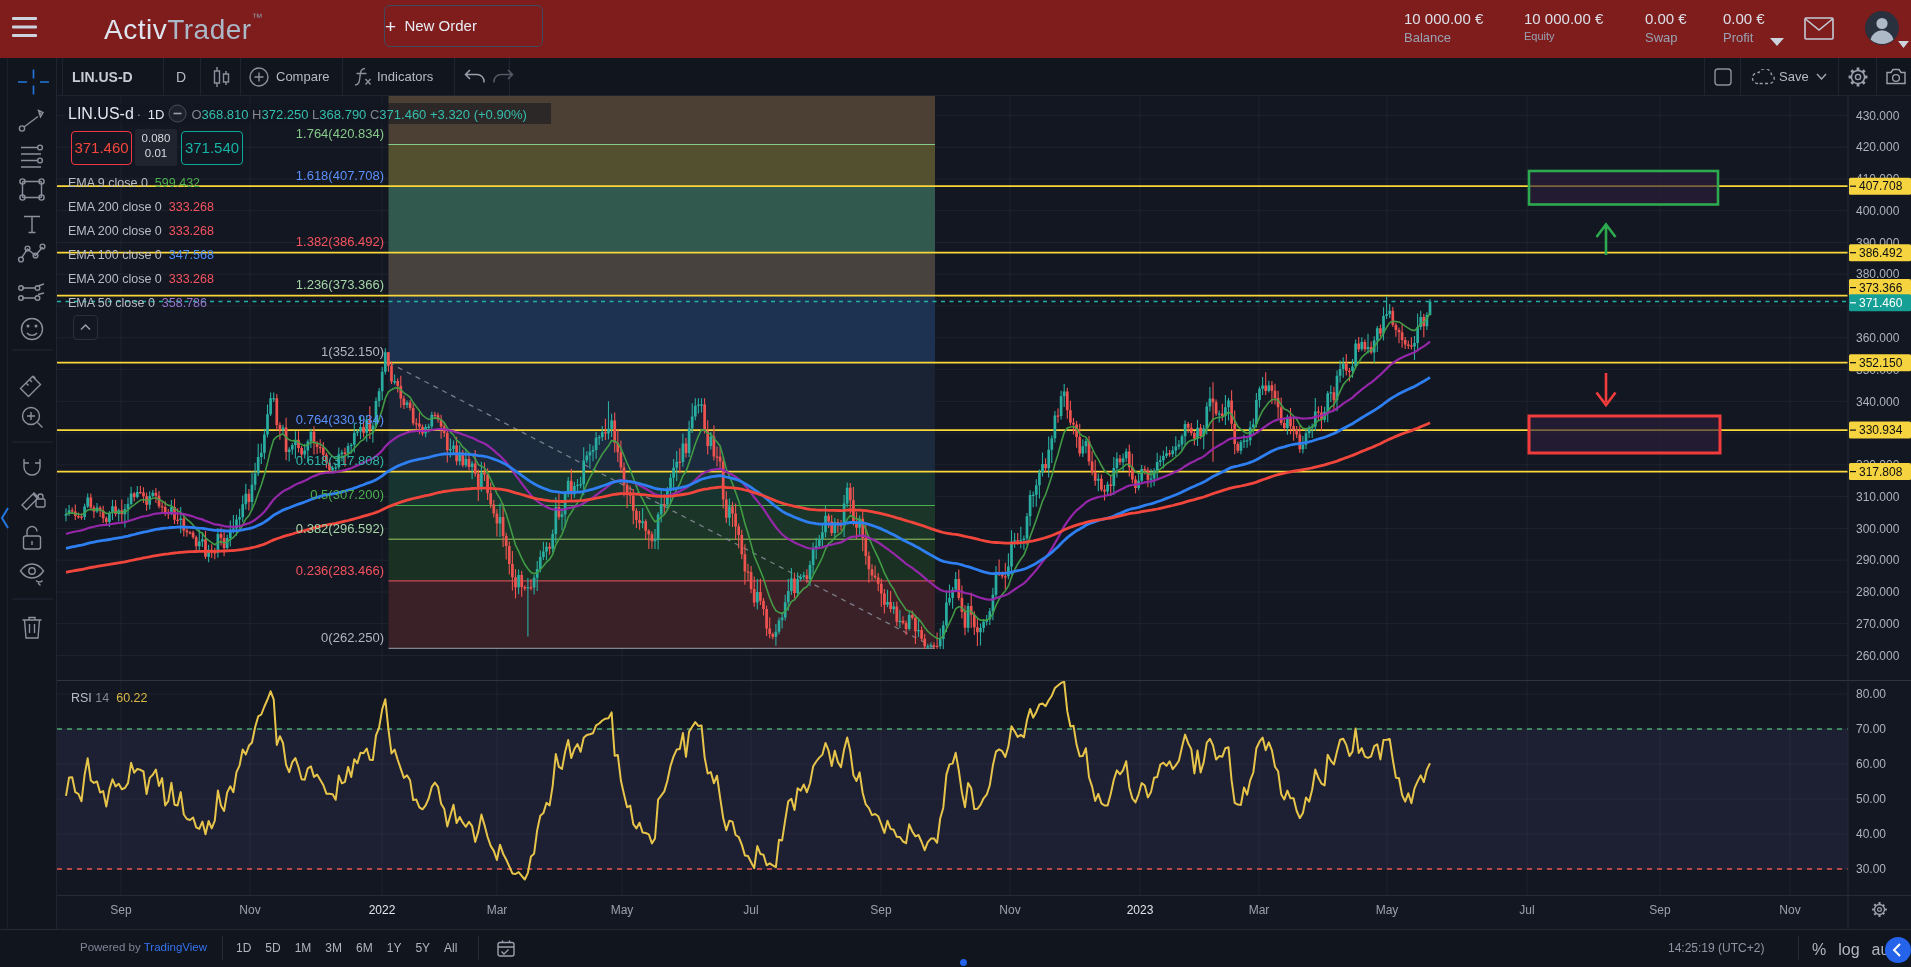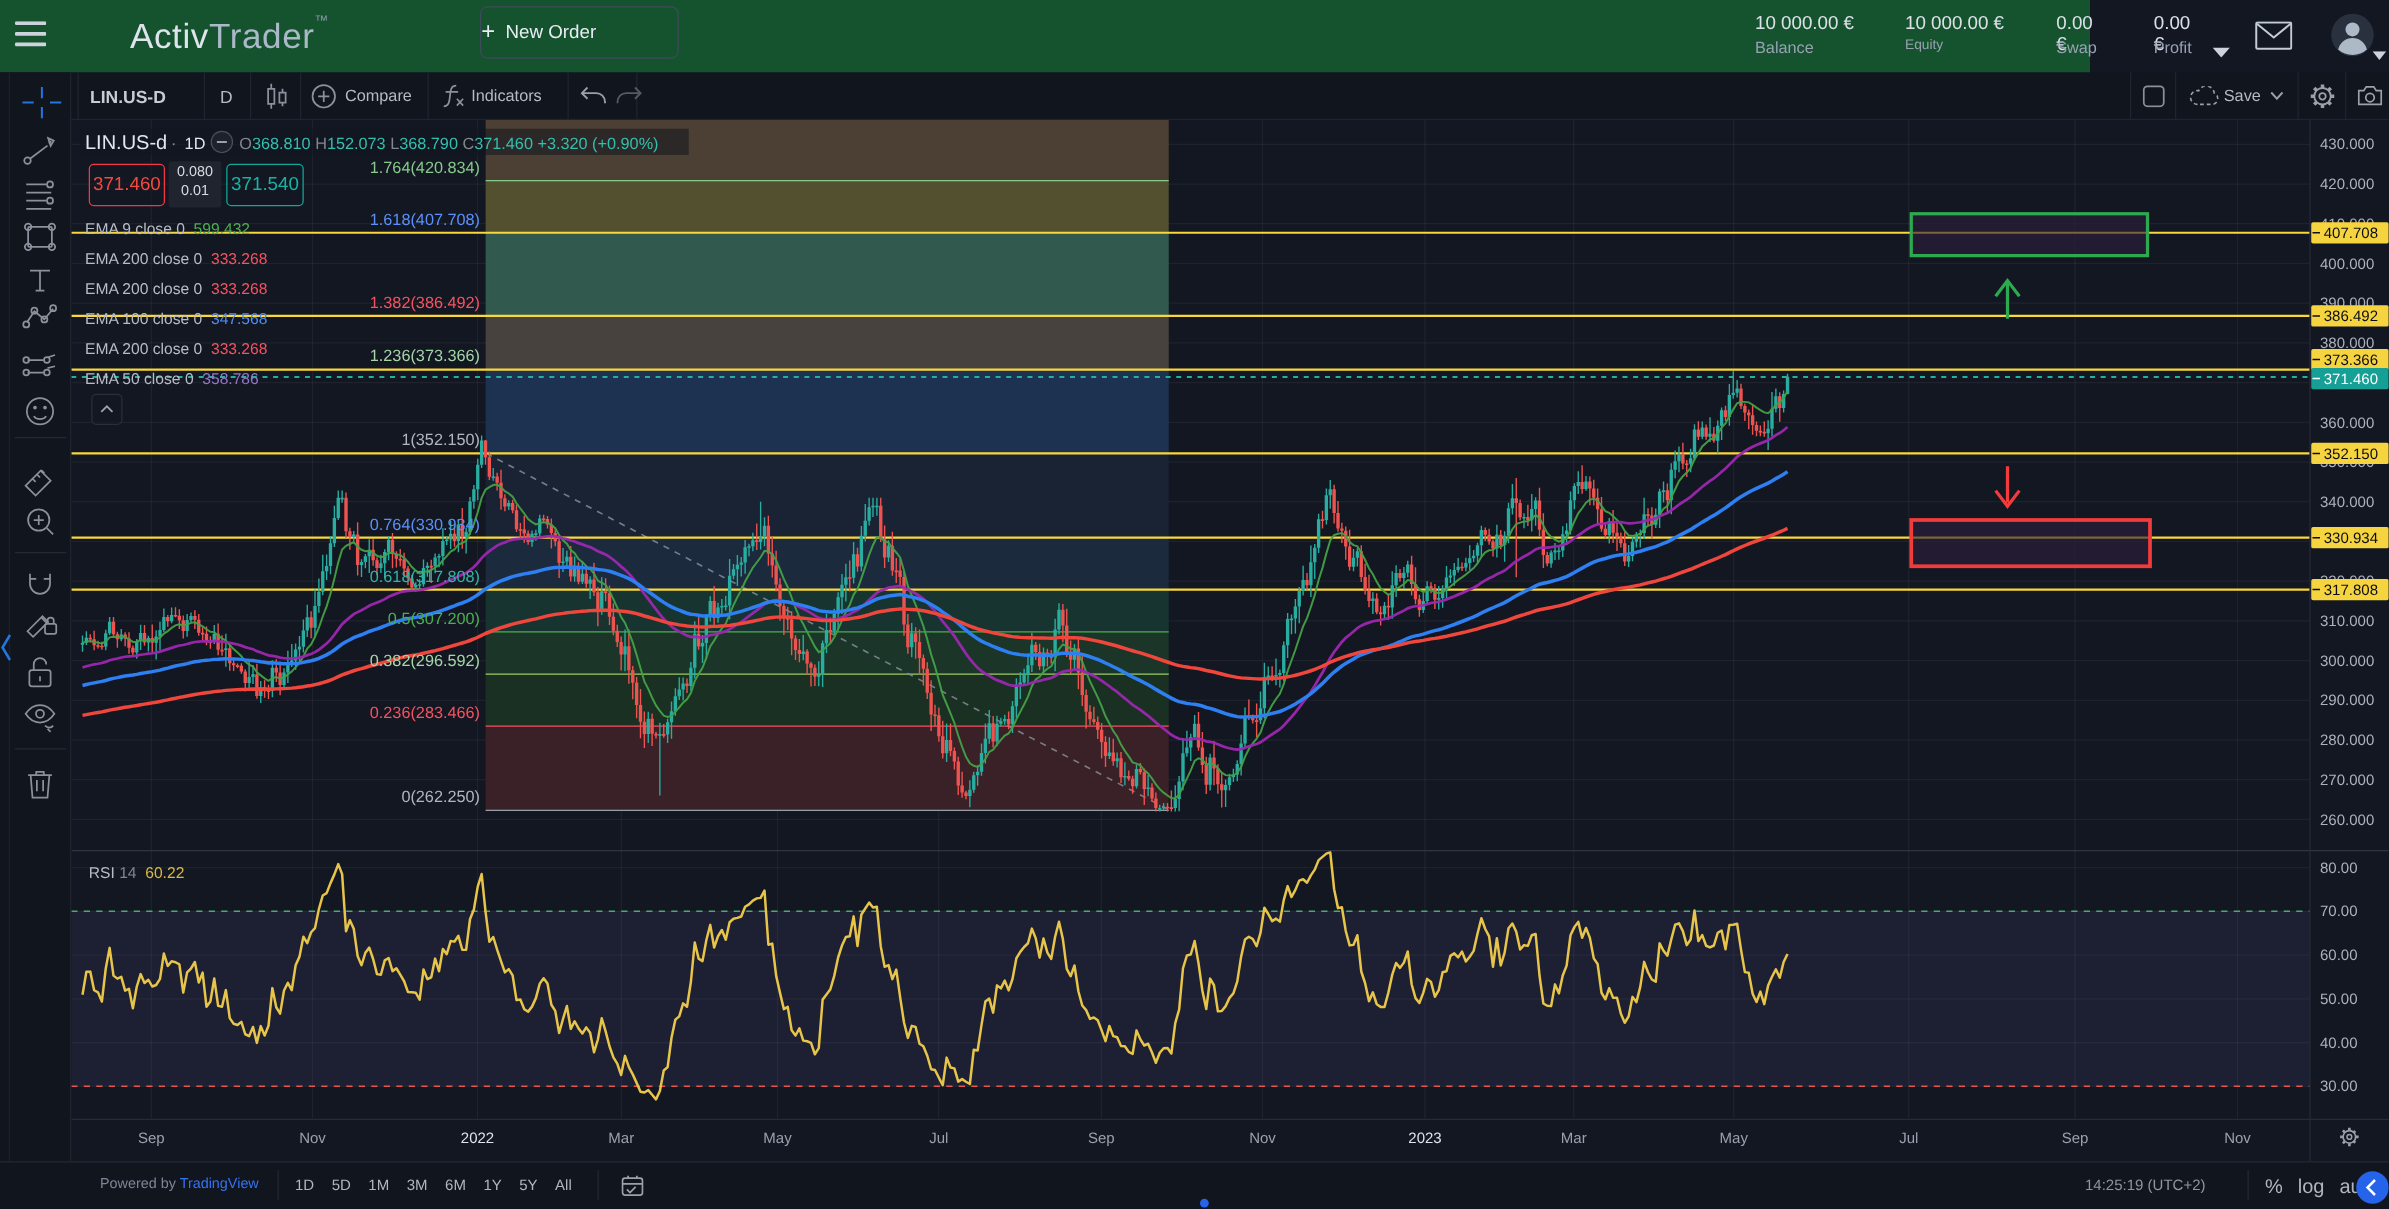--- a/index.html
+++ b/index.html
@@ -1,18 +1,18 @@
 <!DOCTYPE html>
 <html><head><meta charset="utf-8"><style>
 *{margin:0;padding:0;box-sizing:border-box}
 html,body{width:1911px;height:967px;overflow:hidden;background:#131722;
 font-family:"Liberation Sans",sans-serif;-webkit-font-smoothing:antialiased}
 .abs{position:absolute}
 #page{position:relative;width:1911px;height:967px}
-#topbar{position:absolute;left:0;top:0;width:1672px;height:58px;background:#14532d}
+#topbar{position:absolute;left:0;top:0;width:1911px;height:58px;background:#7f1d1d}
 #toolrow{position:absolute;left:0;top:58px;width:1911px;height:38px;background:#11151e;border-bottom:1px solid #1f2430}
 #leftcol{position:absolute;left:0;top:58px;width:57px;height:871px;background:#11151e;border-right:1px solid #1f2430}
 #bottombar{position:absolute;left:0;top:929px;width:1911px;height:38px;background:#11151e;border-top:1px solid #242935}
 .vsep{position:absolute;top:58px;width:1px;height:38px;background:#1f2430}
 .bsep{position:absolute;top:936px;width:1px;height:24px;background:#242935}
 .tb-txt{position:absolute;top:58px;height:38px;line-height:38px;color:#b7bac2;font-size:13px}
 </style></head><body>
 <div id="page">
 <svg class="abs" style="left:0;top:0" width="1911" height="967" viewBox="0 0 1911 967">
       <g stroke="#ffffff" stroke-opacity="0.05" stroke-width="1">
@@ -336,21 +336,21 @@
       <path d="M8 3L2 13l6 10" stroke="#2277e0" stroke-width="2" fill="none"></path>
     </svg>
 
 <div class="abs" style="left:64px;top:103px;width:487px;height:21px;background:rgba(18,21,31,0.55)"></div>
 <div class="abs" style="left:68px;top:104px;white-space:nowrap">
  <span style="color:#e2e6ee;font-size:16px">LIN.US-d</span><span style="color:#81868f;font-size:14px"> · </span><span style="color:#e2e6ee;font-size:13px"> 1D </span>
  <svg width="19" height="19" style="vertical-align:-4px">
         <circle cx="9.5" cy="9.5" r="8.5" fill="#1d212b" stroke="#4a4f5a"></circle>
         <path d="M5.5 9.5h8" stroke="#9aa0ab" stroke-width="1.6"></path>
       </svg>
- <span style="font-size:13px"><span style="color:#81868f">O</span><span style="color:#33bfae">368.810 </span><span style="color:#81868f">H</span><span style="color:#33bfae">152.073 </span><span style="color:#81868f">L</span><span style="color:#33bfae">368.790 </span><span style="color:#81868f">C</span><span style="color:#33bfae">371.460 +3.320 (+0.90%)</span></span>
+ <span style="font-size:13px"><span style="color:#81868f">O</span><span style="color:#33bfae">368.810 </span><span style="color:#81868f">H</span><span style="color:#33bfae">372.250 </span><span style="color:#81868f">L</span><span style="color:#33bfae">368.790 </span><span style="color:#81868f">C</span><span style="color:#33bfae">371.460 +3.320 (+0.90%)</span></span>
 </div>
 <div class="abs" style="left:71px;top:131px;width:61px;height:34px;border:1px solid #f23645;border-radius:4px;background:rgba(19,23,34,0.55);color:#f5483c;font-size:15px;text-align:center;line-height:32px">371.460</div>
 <div class="abs" style="left:135px;top:129px;width:42px;height:37px;background:#1f242e;border-radius:2px;color:#d8dbe2;font-size:11.5px;text-align:center">
       <div style="margin-top:3px">0.080</div>
       <div style="margin-top:3px">0.01</div>
     </div>
 <div class="abs" style="left:181px;top:131px;width:62px;height:34px;border:1px solid #10a89a;border-radius:4px;background:rgba(19,23,34,0.55);color:#17b3a4;font-size:15px;text-align:center;line-height:32px">371.540</div>
 <div class="abs" style="left:68px;top:171px;font-size:12.5px;color:#b8bcc6;line-height:24px;white-space:nowrap">
  <div>EMA 9 close 0 &nbsp;<span style="color:#4caf50">599.432</span></div>
  <div>EMA 200 close 0 &nbsp;<span style="color:#f7525f">333.268</span></div>

